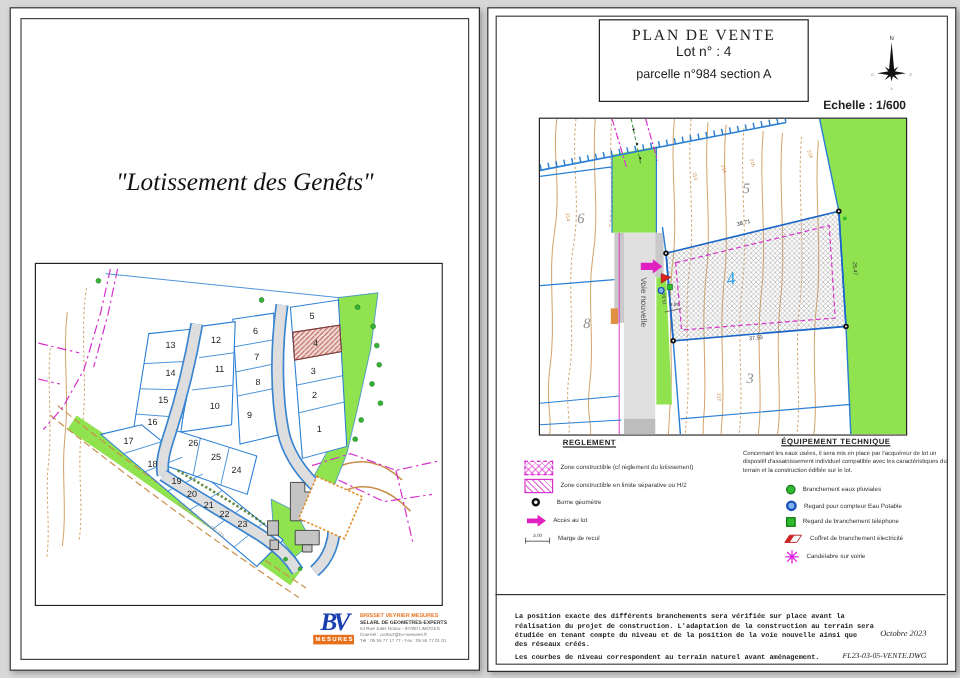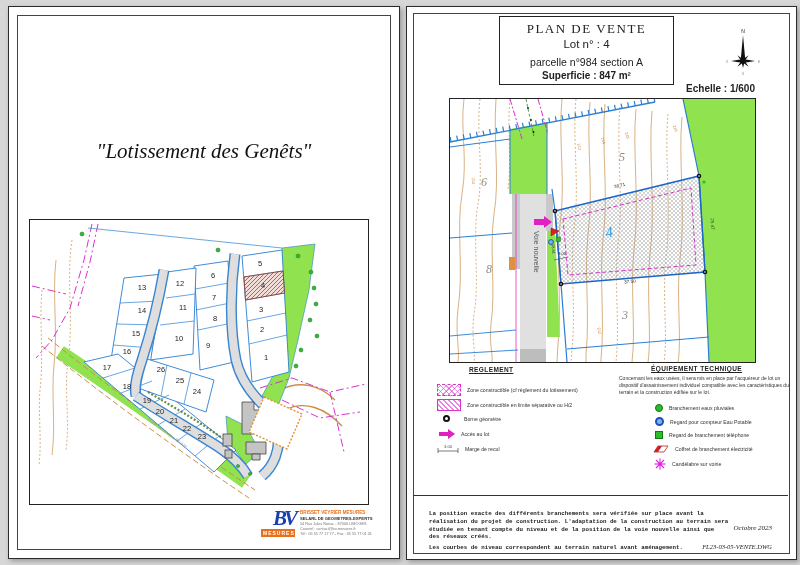--- a/index.html
+++ b/index.html
@@ -18,21 +18,21 @@
 
   
   .lp-title{position:absolute;left:0;top:132px;width:390px;text-align:center;
             font-family:"Liberation Serif",serif;font-style:italic;font-size:21px;color:#111;}
   .lp-lotbox{position:absolute;left:154px;top:172px;width:88px;height:28px;border:1.2px solid #222;
              font-family:"Liberation Serif",serif;font-size:18px;text-align:center;line-height:28px;background:#fff;}
   .lp-mapframe{position:absolute;left:20px;top:212px;width:338px;height:284px;border:1px solid #222;background:#fff;overflow:hidden;}
   .lp-logo{position:absolute;left:252px;top:500px;width:130px;height:42px;display:flex;gap:5px;}
   .bv-mark{width:34px;text-align:center;}
   .bv-initials{font-family:"Liberation Serif",serif;font-weight:bold;font-style:italic;font-size:21px;
-               color:#1a3fae;letter-spacing:-3px;line-height:22px;text-align:right;}
+               color:#1a3fae;letter-spacing:-3px;line-height:22px;}
   .bv-mesures{font-size:5px;font-weight:bold;color:#fff;background:#e8701a;padding:1px 2px;letter-spacing:1px;}
   .bv-text{font-size:4px;line-height:1.35;padding-top:3px;}
   .bv-company{color:#e8701a;font-weight:bold;font-size:4.6px;}
   .bv-sub{color:#333;font-weight:bold;font-size:4.2px;}
   .bv-small{color:#777;font-size:3.8px;}
 
   
   .rp-titleblock{position:absolute;left:92px;top:9px;width:173px;height:67px;border:1.2px solid #222;
                  text-align:center;background:#fff;}
   .rp-t1{font-family:"Liberation Serif",serif;font-size:13px;letter-spacing:1.5px;margin-top:4px;}
@@ -247,21 +247,20 @@
     </div>
   </div>
 
   <div class="sheet sheet-right">
     <div class="inner-frame"></div>
 
     <div class="rp-titleblock">
       <div class="rp-t1">PLAN DE VENTE</div>
       <div class="rp-t2">Lot  n° : 4</div>
       <div class="rp-t3">parcelle n°984 section A</div>
-      <div class="rp-t4">Superficie : 847 m²</div>
     </div>
 
     <div class="rp-compass">
       <svg width="44" height="64" viewBox="0 0 44 64">
         <g transform="translate(22,34)" fill="#111">
           <polygon points="0,-26 2.2,-2 0,7 -2.2,-2"></polygon>
           <polygon points="-12,0 0,2 12,0 0,-2"></polygon>
           <g transform="rotate(45)">
               <polygon points="-8,0 0,1.4 8,0 0,-1.4"></polygon>
             </g>

